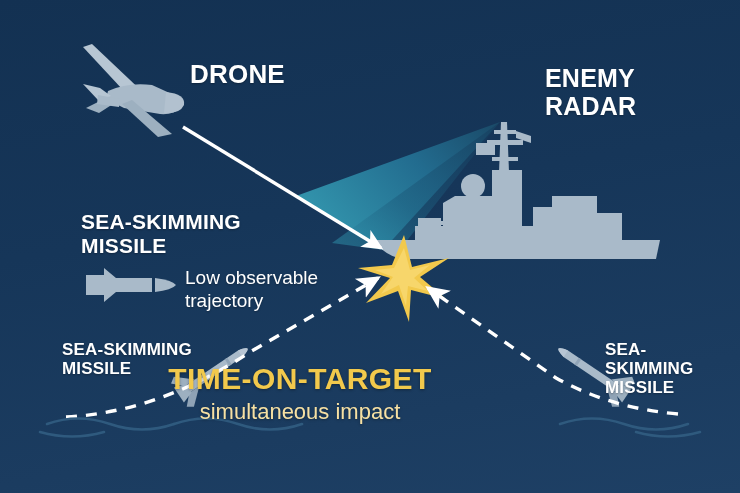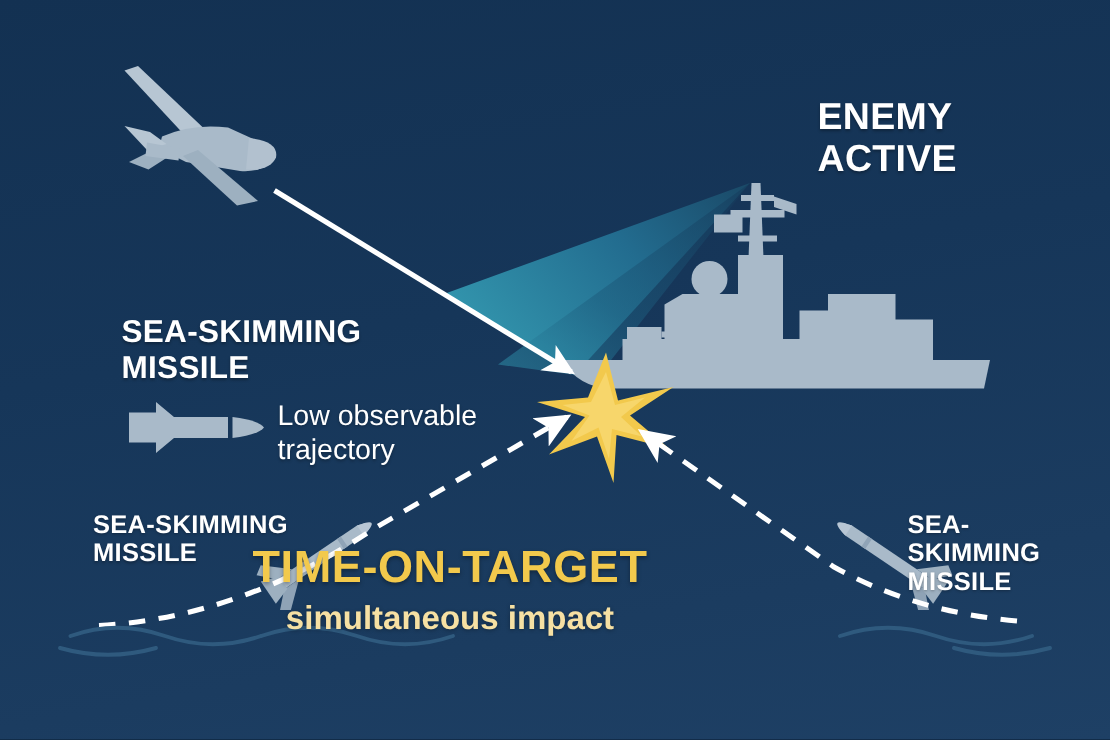--- a/index.html
+++ b/index.html
@@ -40,21 +40,21 @@
   #tot-wrap{
     position:absolute;left:0;top:362px;width:600px;text-align:center;
   }
   #tot-title{
     font-size:30px;font-weight:bold;letter-spacing:.4px;
     color:#f2c94c;
     text-shadow:0 1px 3px rgba(0,0,0,.35);
     display:block;
   }
   #tot-sub{
-    font-size:22px;font-weight:700;
+    font-size:22px;font-weight:400;
     color:#f6e0a3;
     text-shadow:0 1px 3px rgba(0,0,0,.32);
     display:block;margin-top:3px;
   }
 </style>
 </head>
 <body>
 
 <div id="stage">
 
@@ -177,25 +177,26 @@
     <g fill="none" stroke="#2f5a7e" stroke-width="2.6" stroke-linecap="round">
       <path d="M47,424 Q78,413 110,424 Q142,435 174,424"></path>
       <path d="M174,424 Q206,413 238,424 Q270,435 302,424"></path>
       <path d="M560,424 Q592,413 624,424 Q656,435 688,424"></path>
       <path d="M40,432 Q72,441 104,432"></path>
       <path d="M636,432 Q668,441 700,432"></path>
     </g>
   </svg>
 
   <div class="lbl hdr" id="lbl-drone">
+    <div>DRONE</div>
   </div>
 
   <div class="lbl hdr" id="lbl-radar">
     <div>ENEMY</div>
-    <div>ACTIVE</div>
+    <div>RADAR</div>
   </div>
 
   <div class="lbl hdr" id="lbl-sk-top">
     <div>SEA-SKIMMING</div>
     <div>MISSILE</div>
   </div>
 
   <div class="lbl sub" id="lbl-lowobs">
     <div>Low observable</div>
     <div>trajectory</div>

